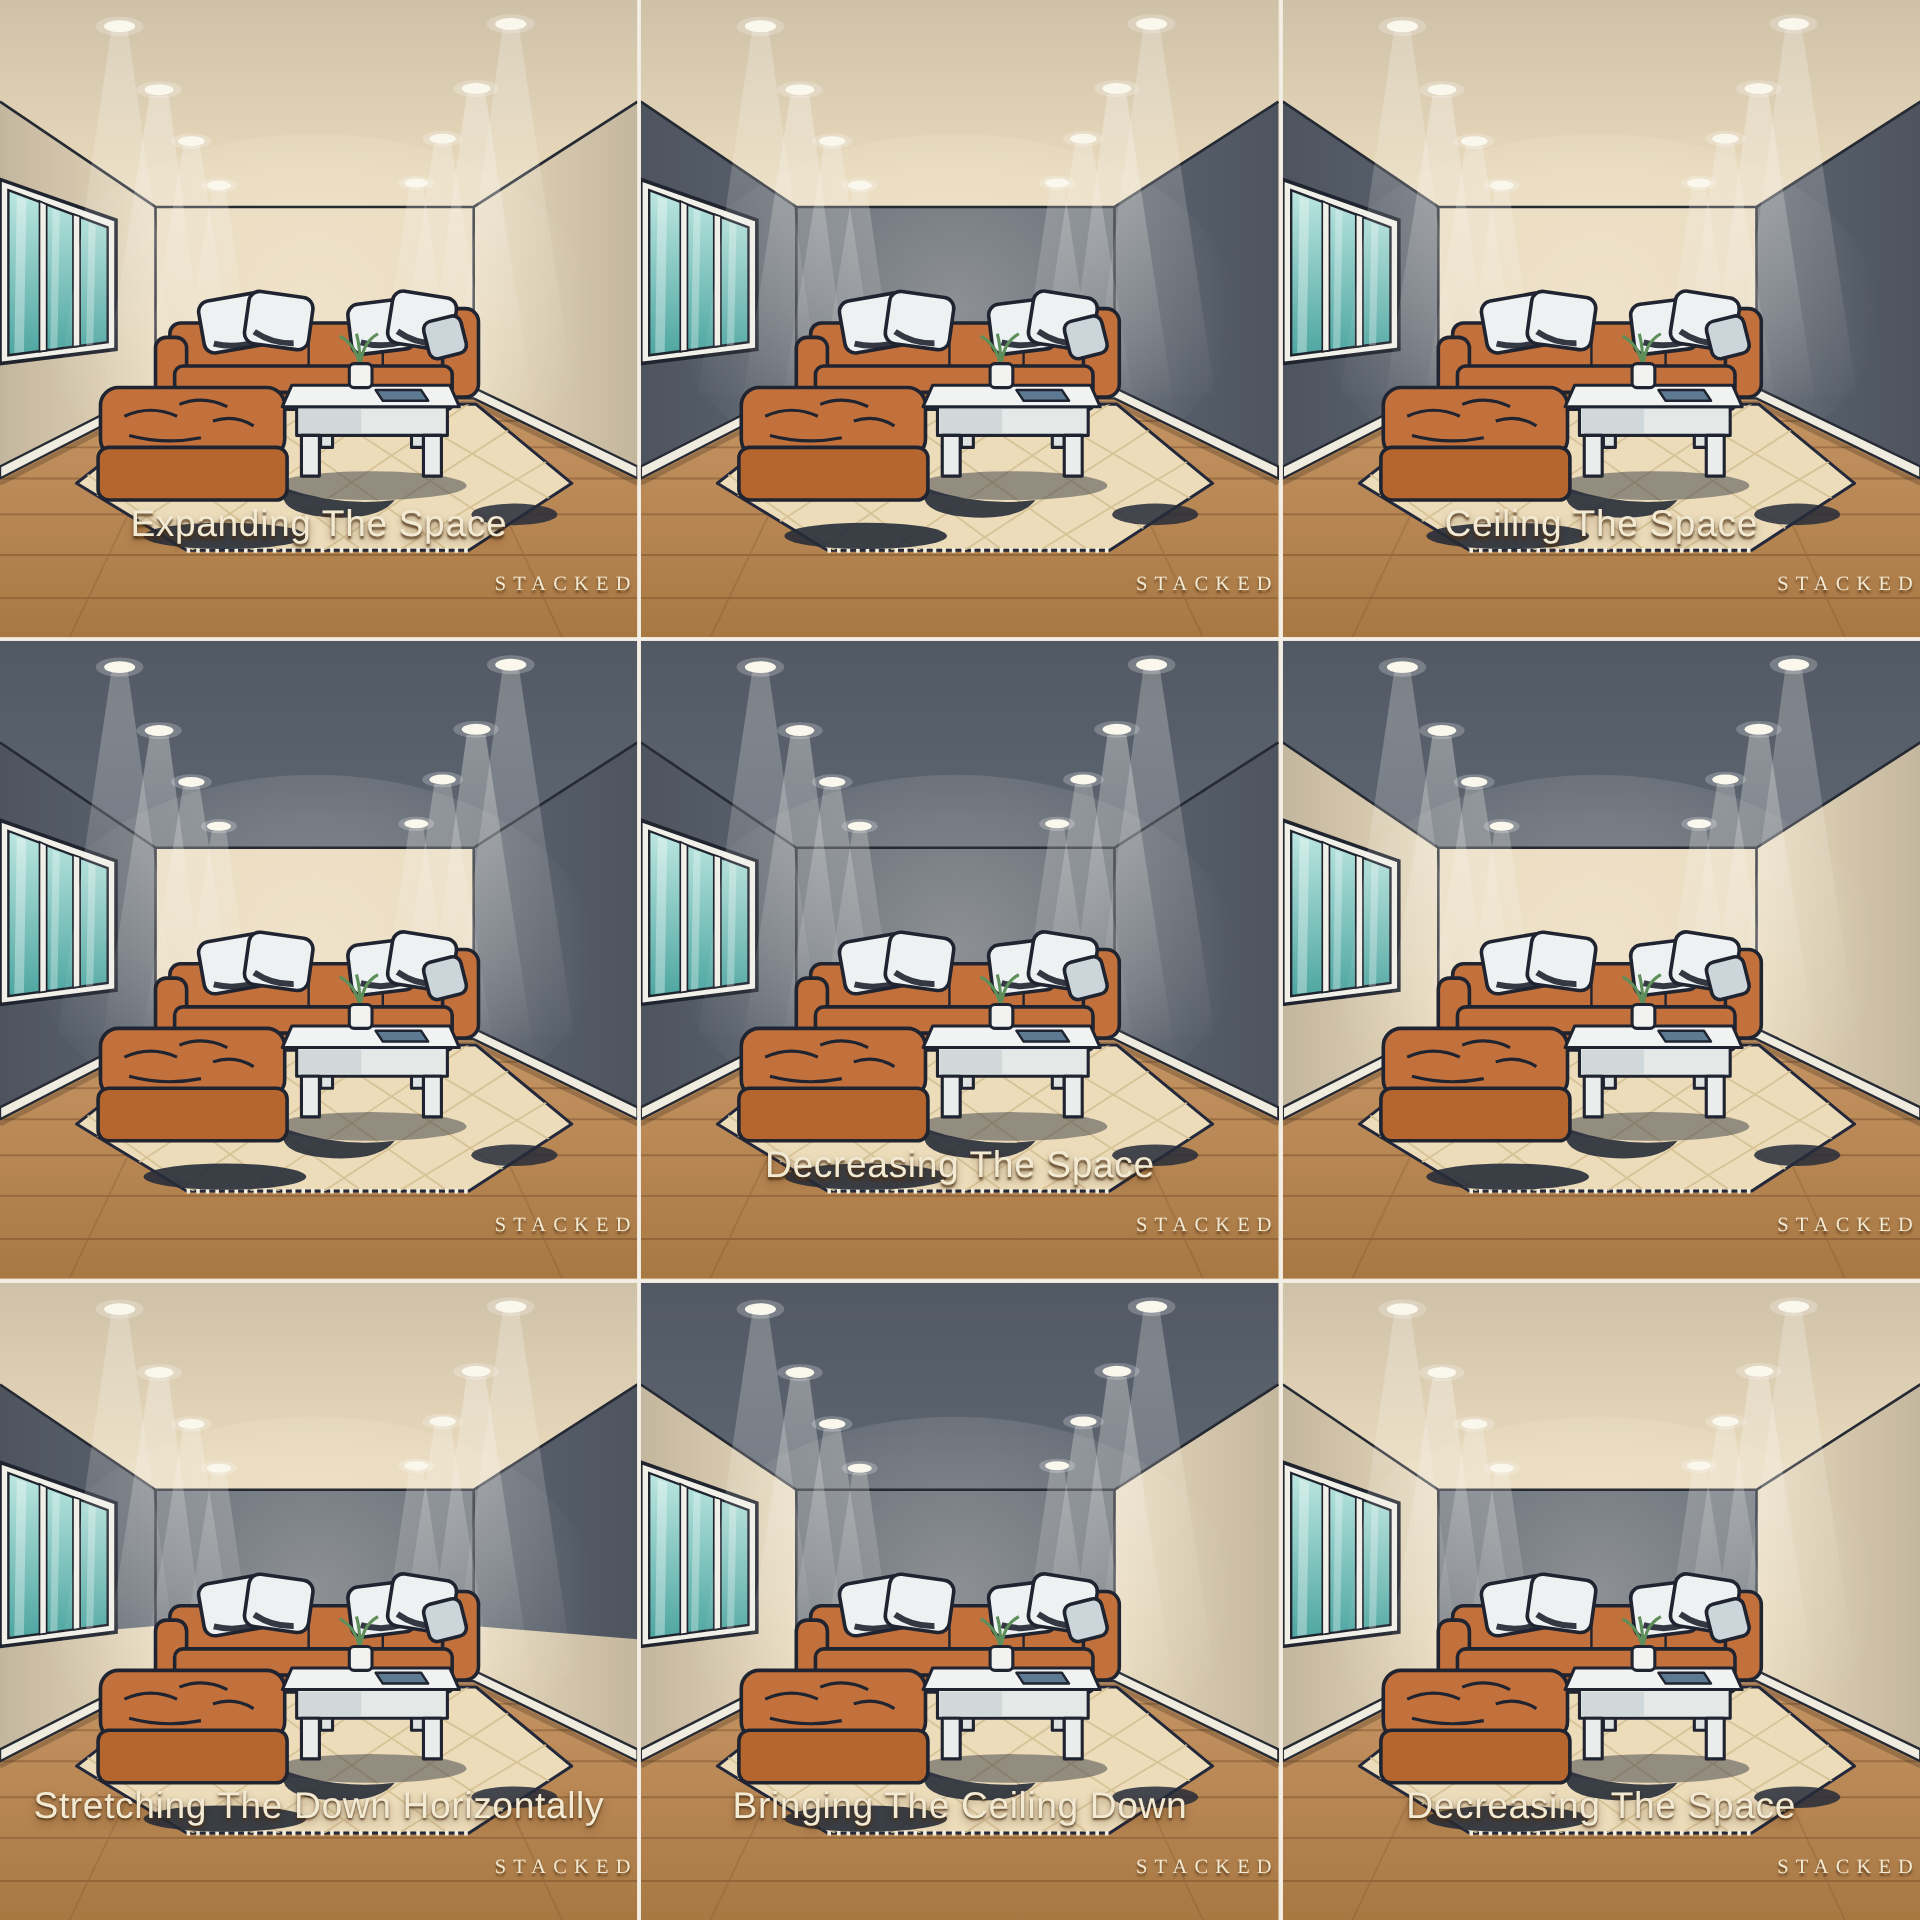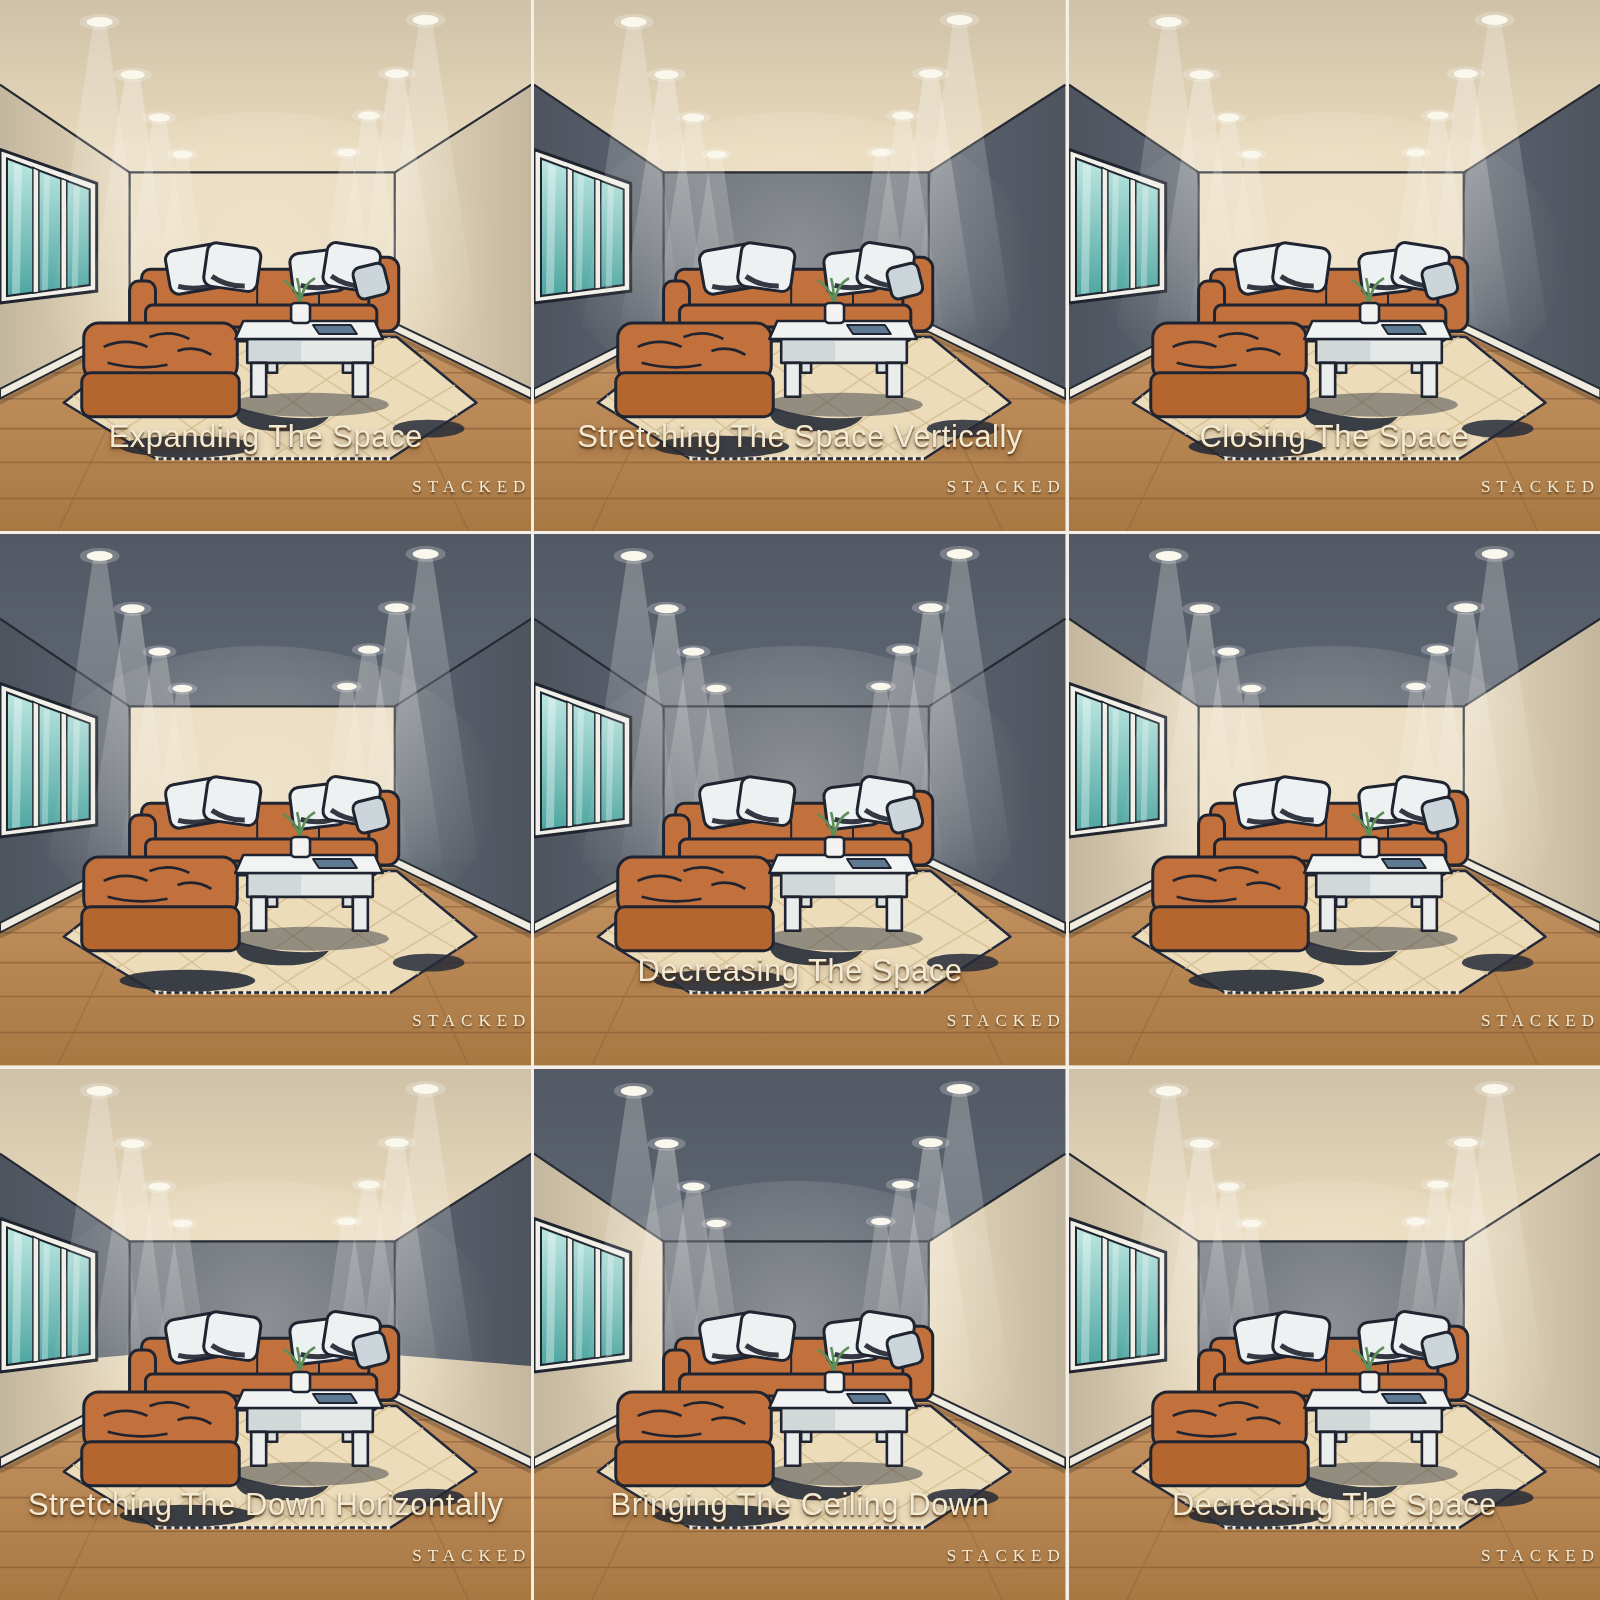--- a/index.html
+++ b/index.html
@@ -424,21 +424,20 @@
         <rect x="252" y="364" width="15" height="34" fill="#eaedec"></rect>
         <rect x="354" y="364" width="15" height="34" fill="#eaedec"></rect>
         <polygon points="244,322 376,322 384,340 236,340" fill="var(--table,#f1f3f2)"></polygon>
         <polygon points="314,326 352,326 358,335 320,335" fill="var(--book,#5d7a92)" stroke-width="2"></polygon>
         <path d="M301,306 C298,292 292,285 284,281 M301,306 C303,289 309,283 316,279 M301,306 C301,294 300,286 298,279" fill="none" stroke="var(--plant,#5e8f5a)" stroke-width="2.6"></path>
         <rect x="292" y="304" width="19" height="20" rx="4" fill="#f2f3f0"></rect>
       </g>
     </svg>
 
     <figcaption class="labels">
-      <div class="title">Stretching The Space Vertically</div>
       <div class="brand">STACKED</div>
     </figcaption>
   </figure>
     <figure class="panel">
     <svg class="scene" viewBox="0 0 533 533" preserveAspectRatio="none">
       <defs>
         <linearGradient id="glassG" x1="0" y1="0" x2="0" y2="1">
           <stop offset="0" stop-color="#bce6e0"></stop>
             <stop offset="1" stop-color="#4ea6a1"></stop>
         </linearGradient>
@@ -627,21 +626,21 @@
         <rect x="252" y="364" width="15" height="34" fill="#eaedec"></rect>
         <rect x="354" y="364" width="15" height="34" fill="#eaedec"></rect>
         <polygon points="244,322 376,322 384,340 236,340" fill="var(--table,#f1f3f2)"></polygon>
         <polygon points="314,326 352,326 358,335 320,335" fill="var(--book,#5d7a92)" stroke-width="2"></polygon>
         <path d="M301,306 C298,292 292,285 284,281 M301,306 C303,289 309,283 316,279 M301,306 C301,294 300,286 298,279" fill="none" stroke="var(--plant,#5e8f5a)" stroke-width="2.6"></path>
         <rect x="292" y="304" width="19" height="20" rx="4" fill="#f2f3f0"></rect>
       </g>
     </svg>
 
     <figcaption class="labels">
-      <div class="title">Closing The Space</div>
+      <div class="title">Ceiling The Space</div>
       <div class="brand">STACKED</div>
     </figcaption>
   </figure>
     <figure class="panel">
     <svg class="scene" viewBox="0 0 533 533" preserveAspectRatio="none">
       <defs>
         <linearGradient id="glassG" x1="0" y1="0" x2="0" y2="1">
           <stop offset="0" stop-color="#bce6e0"></stop>
             <stop offset="1" stop-color="#4ea6a1"></stop>
         </linearGradient>

